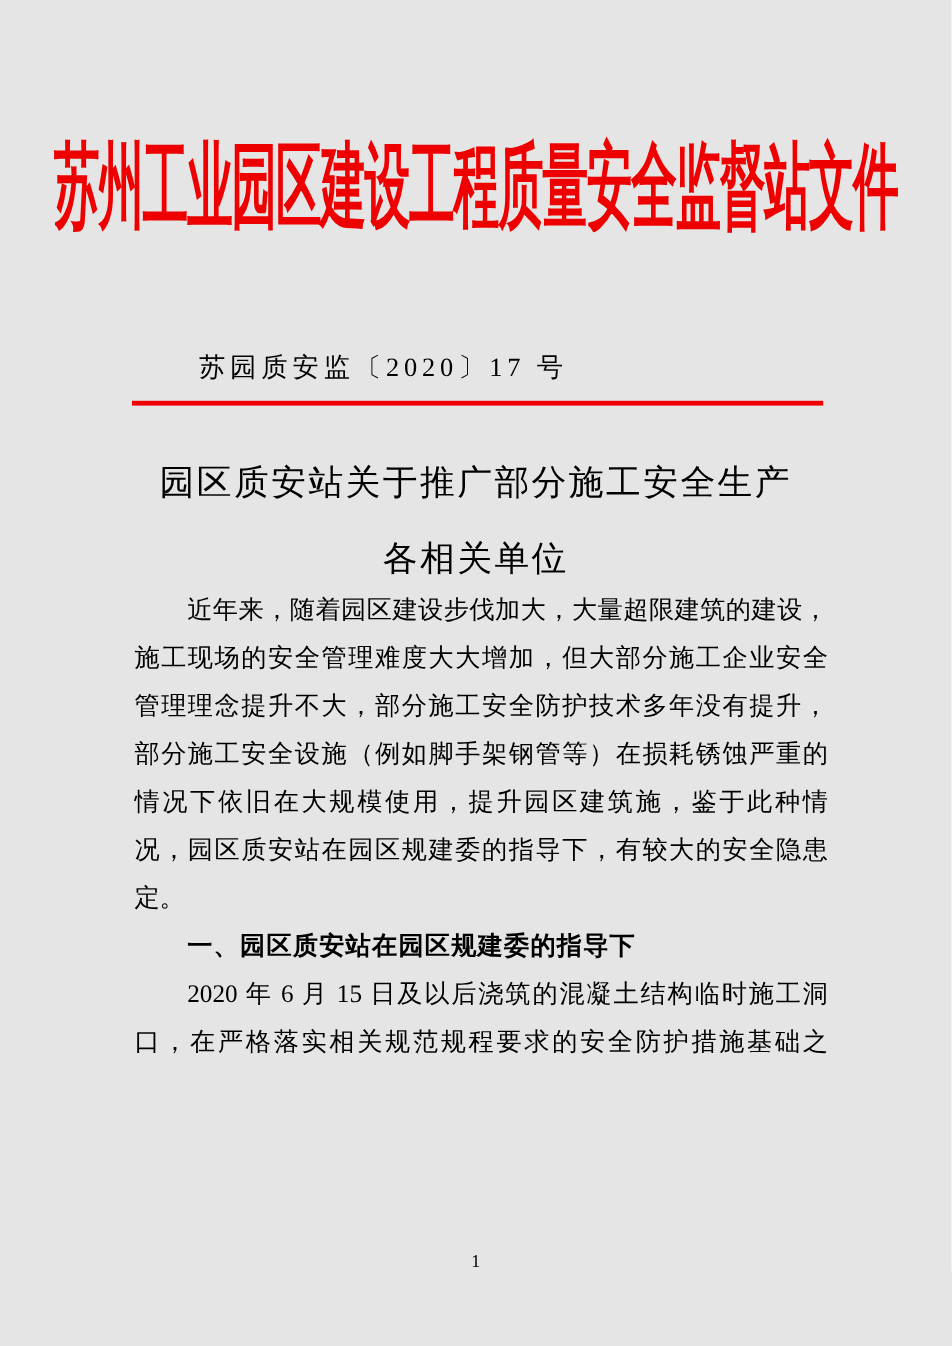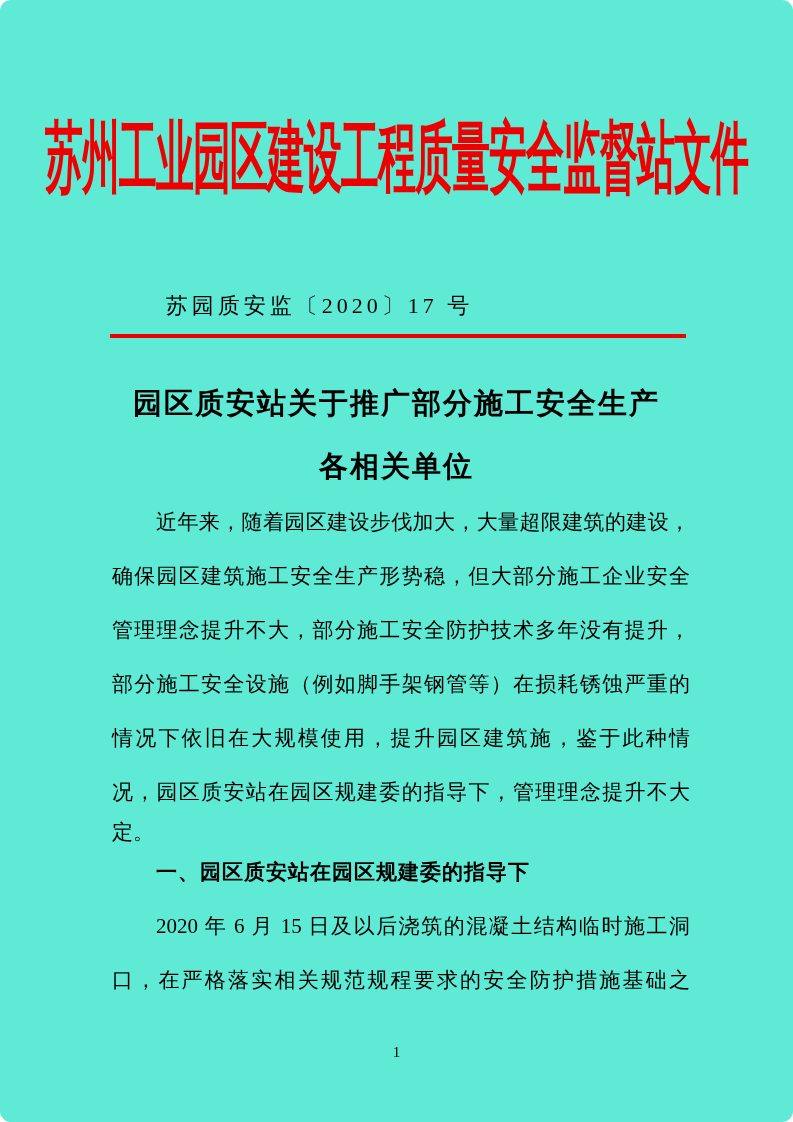--- a/index.html
+++ b/index.html
@@ -4,25 +4,24 @@
 <style>
   html, body {
     margin: 0;
     padding: 0;
     background: #ffffff;
   }
   .page {
     position: relative;
     width: 793px;
     height: 1122px;
-    background: #5eead4;
+    background: #e5e5e5;
     overflow: hidden;
     font-family: "Liberation Serif", "DejaVu Serif", serif;
     color: #000000;
-    border-radius: 11px;
   }
   
   .header-title {
     position: absolute;
     top: 116px;
     left: 0;
     width: 793px;
     text-align: center;
     font-size: 38px;
     line-height: 40px;
@@ -55,21 +54,21 @@
     height: 4px;
     background: #ee0000;
   }
   
   .doc-title {
     position: absolute;
     top: 372px;
     left: 0;
     width: 793px;
     text-align: center;
-    font-weight: bold;
+    font-weight: normal;
     font-size: 29px;
     line-height: 63px;
     letter-spacing: 2px;
     color: #000000;
   }
   
   .body-text {
     position: absolute;
     top: 488px;
     left: 112px;
@@ -81,21 +80,20 @@
     height: 40px;
     line-height: 40px;
     white-space: nowrap;
     text-align: left;
   }
   .bline.justify {
     white-space: normal;
     text-align: justify;
     text-align-last: justify;
     text-justify: inter-character;
-    margin-top: 14px;
   }
   .bline.indent {
     text-indent: 44px;
   }
   .bline.bold {
     font-weight: bold;
     letter-spacing: 1px;
   }
   
   .page-number {
@@ -120,25 +118,25 @@
 
   <div class="red-rule"></div>
 
   <div class="doc-title">
     <div>园区质安站关于推广部分施工安全生产</div>
     <div>各相关单位</div>
   </div>
 
   <div class="body-text" id="body-lines">
       <div class="bline indent justify">近年来，随着园区建设步伐加大，大量超限建筑的建设，</div>
-      <div class="bline justify">确保园区建筑施工安全生产形势稳，但大部分施工企业安全</div>
+      <div class="bline justify">施工现场的安全管理难度大大增加，但大部分施工企业安全</div>
       <div class="bline justify">管理理念提升不大，部分施工安全防护技术多年没有提升，</div>
       <div class="bline justify">部分施工安全设施（例如脚手架钢管等）在损耗锈蚀严重的</div>
       <div class="bline justify">情况下依旧在大规模使用，提升园区建筑施，鉴于此种情</div>
-      <div class="bline justify">况，园区质安站在园区规建委的指导下，管理理念提升不大</div>
+      <div class="bline justify">况，园区质安站在园区规建委的指导下，有较大的安全隐患</div>
       <div class="bline">定。</div>
       <div class="bline indent bold">一、园区质安站在园区规建委的指导下</div>
       <div class="bline indent justify">2020 年 6 月 15 日及以后浇筑的混凝土结构临时施工洞</div>
       <div class="bline justify">口，在严格落实相关规范规程要求的安全防护措施基础之</div>
     </div>
 
   <div class="page-number">1</div>
 
 </div>
 

